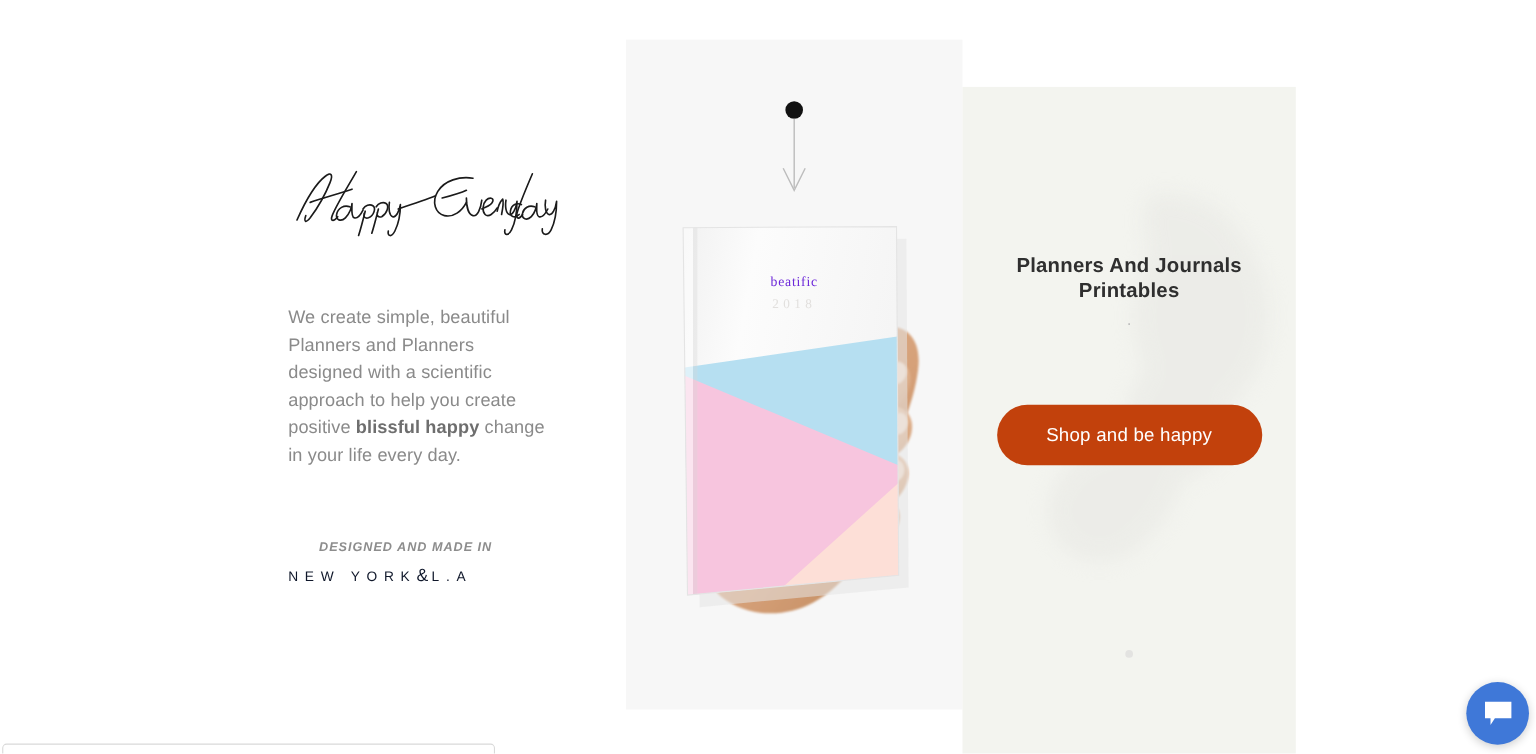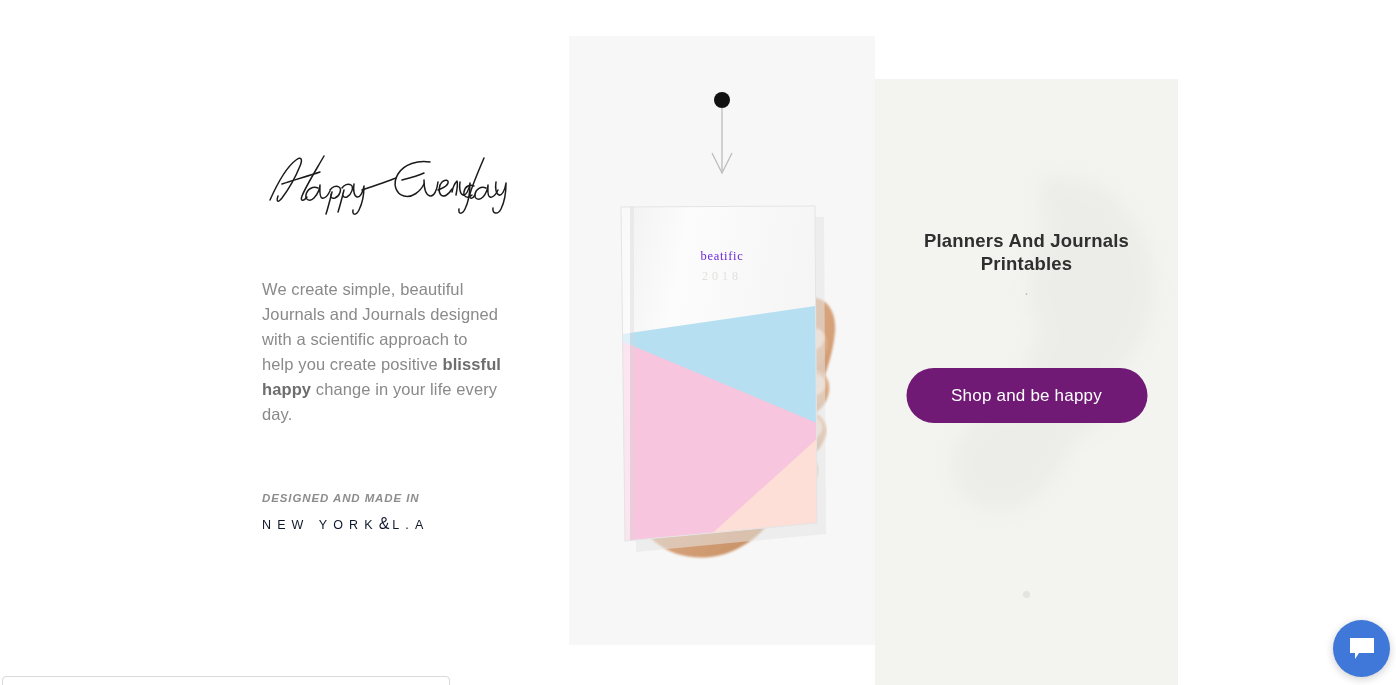--- a/index.html
+++ b/index.html
@@ -54,20 +54,21 @@
     top: 492px;
     width: 260px;
   }
   .made-in-label {
     font-size: 11.5px;
     font-style: italic;
     font-weight: bold;
     letter-spacing: .9px;
     color: #8d8d8d;
     white-space: nowrap;
+    margin-left: 28px;
   }
   .made-in-place {
     margin-top: 11px;
     font-size: 12.5px;
     letter-spacing: 6.1px;
     color: #0f172a;
     white-space: nowrap;
   }
   .made-in-place .amp {
     font-size: 16px;
@@ -177,21 +178,21 @@
 
   .cta-button {
     position: absolute;
     left: 50%;
     top: 289px;
     transform: translateX(-50%);
     width: 241px;
     height: 55px;
     border: none;
     border-radius: 28px;
-    background: #701a75;
+    background: #c2410c;
     color: #ffffff;
     font-family: "Liberation Sans", sans-serif;
     font-size: 17px;
     letter-spacing: .2px;
     cursor: pointer;
     display: flex;
     align-items: center;
     justify-content: center;
   }
 
@@ -270,21 +271,21 @@
 
         <path d="M222 18 C216 32 210 46 208 54 C207 59 210 60 213 55 M212 46 C208 44 203 46 202 52 C201 57 206 59 210 55"></path>
 
         <path d="M224 48 C219 46 214 49 213 54 C212 59 217 61 221 57 C224 54 226 48 226 45 C226 50 225 56 228 57 C231 58 234 54 236 50"></path>
 
         <path d="M234 42 C233 48 234 54 237 55 C240 56 243 50 244 43 C244 51 243 61 239 69 C236 75 230 74 231 68"></path>
       </g>
     </svg>
   </div>
 
-  <p class="intro-copy"><span>We create simple, beautiful Journals and Journals designed with a scientific approach to help you create positive </span><span class="accent">blissful happy</span><span> change in your life every day.</span></p>
+  <p class="intro-copy"><span>We create simple, beautiful Planners and Planners designed with a scientific approach to help you create positive </span><span class="accent">blissful happy</span><span> change in your life every day.</span></p>
 
   <div class="made-in">
     <div class="made-in-label">DESIGNED AND MADE IN</div>
     <div class="made-in-place"><span>NEW YORK</span><span class="amp">&amp;</span><span>L.A</span></div>
   </div>
 
   <div class="hero">
 
     <div class="hero-left">
 

